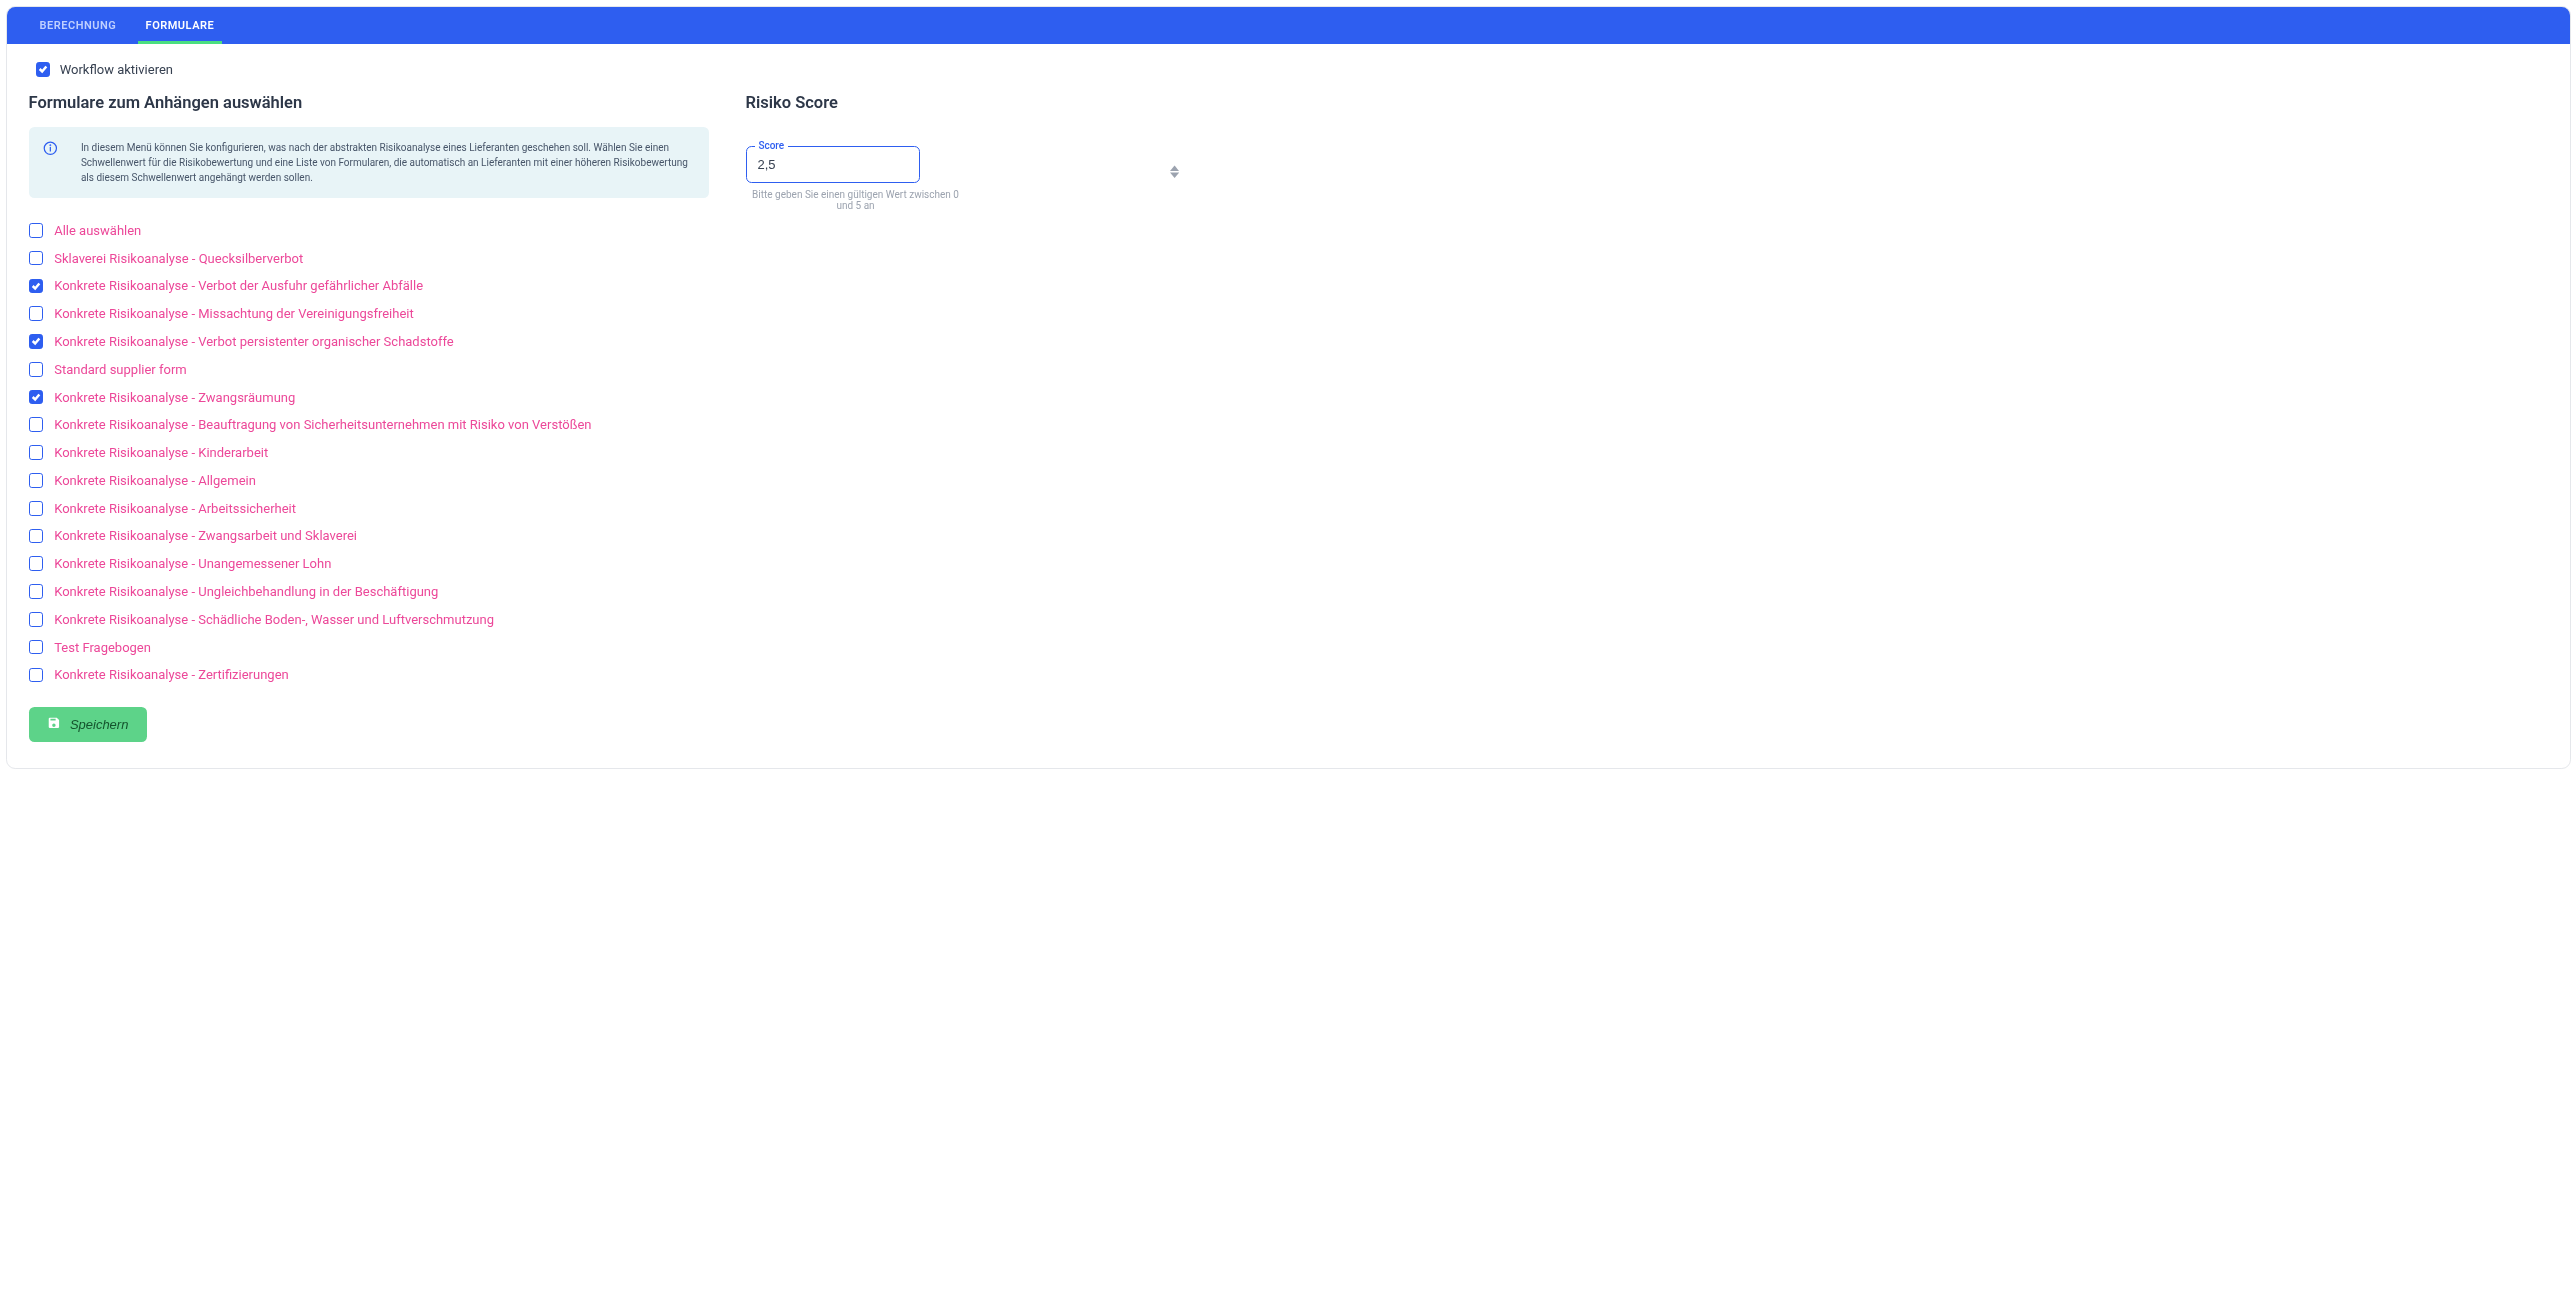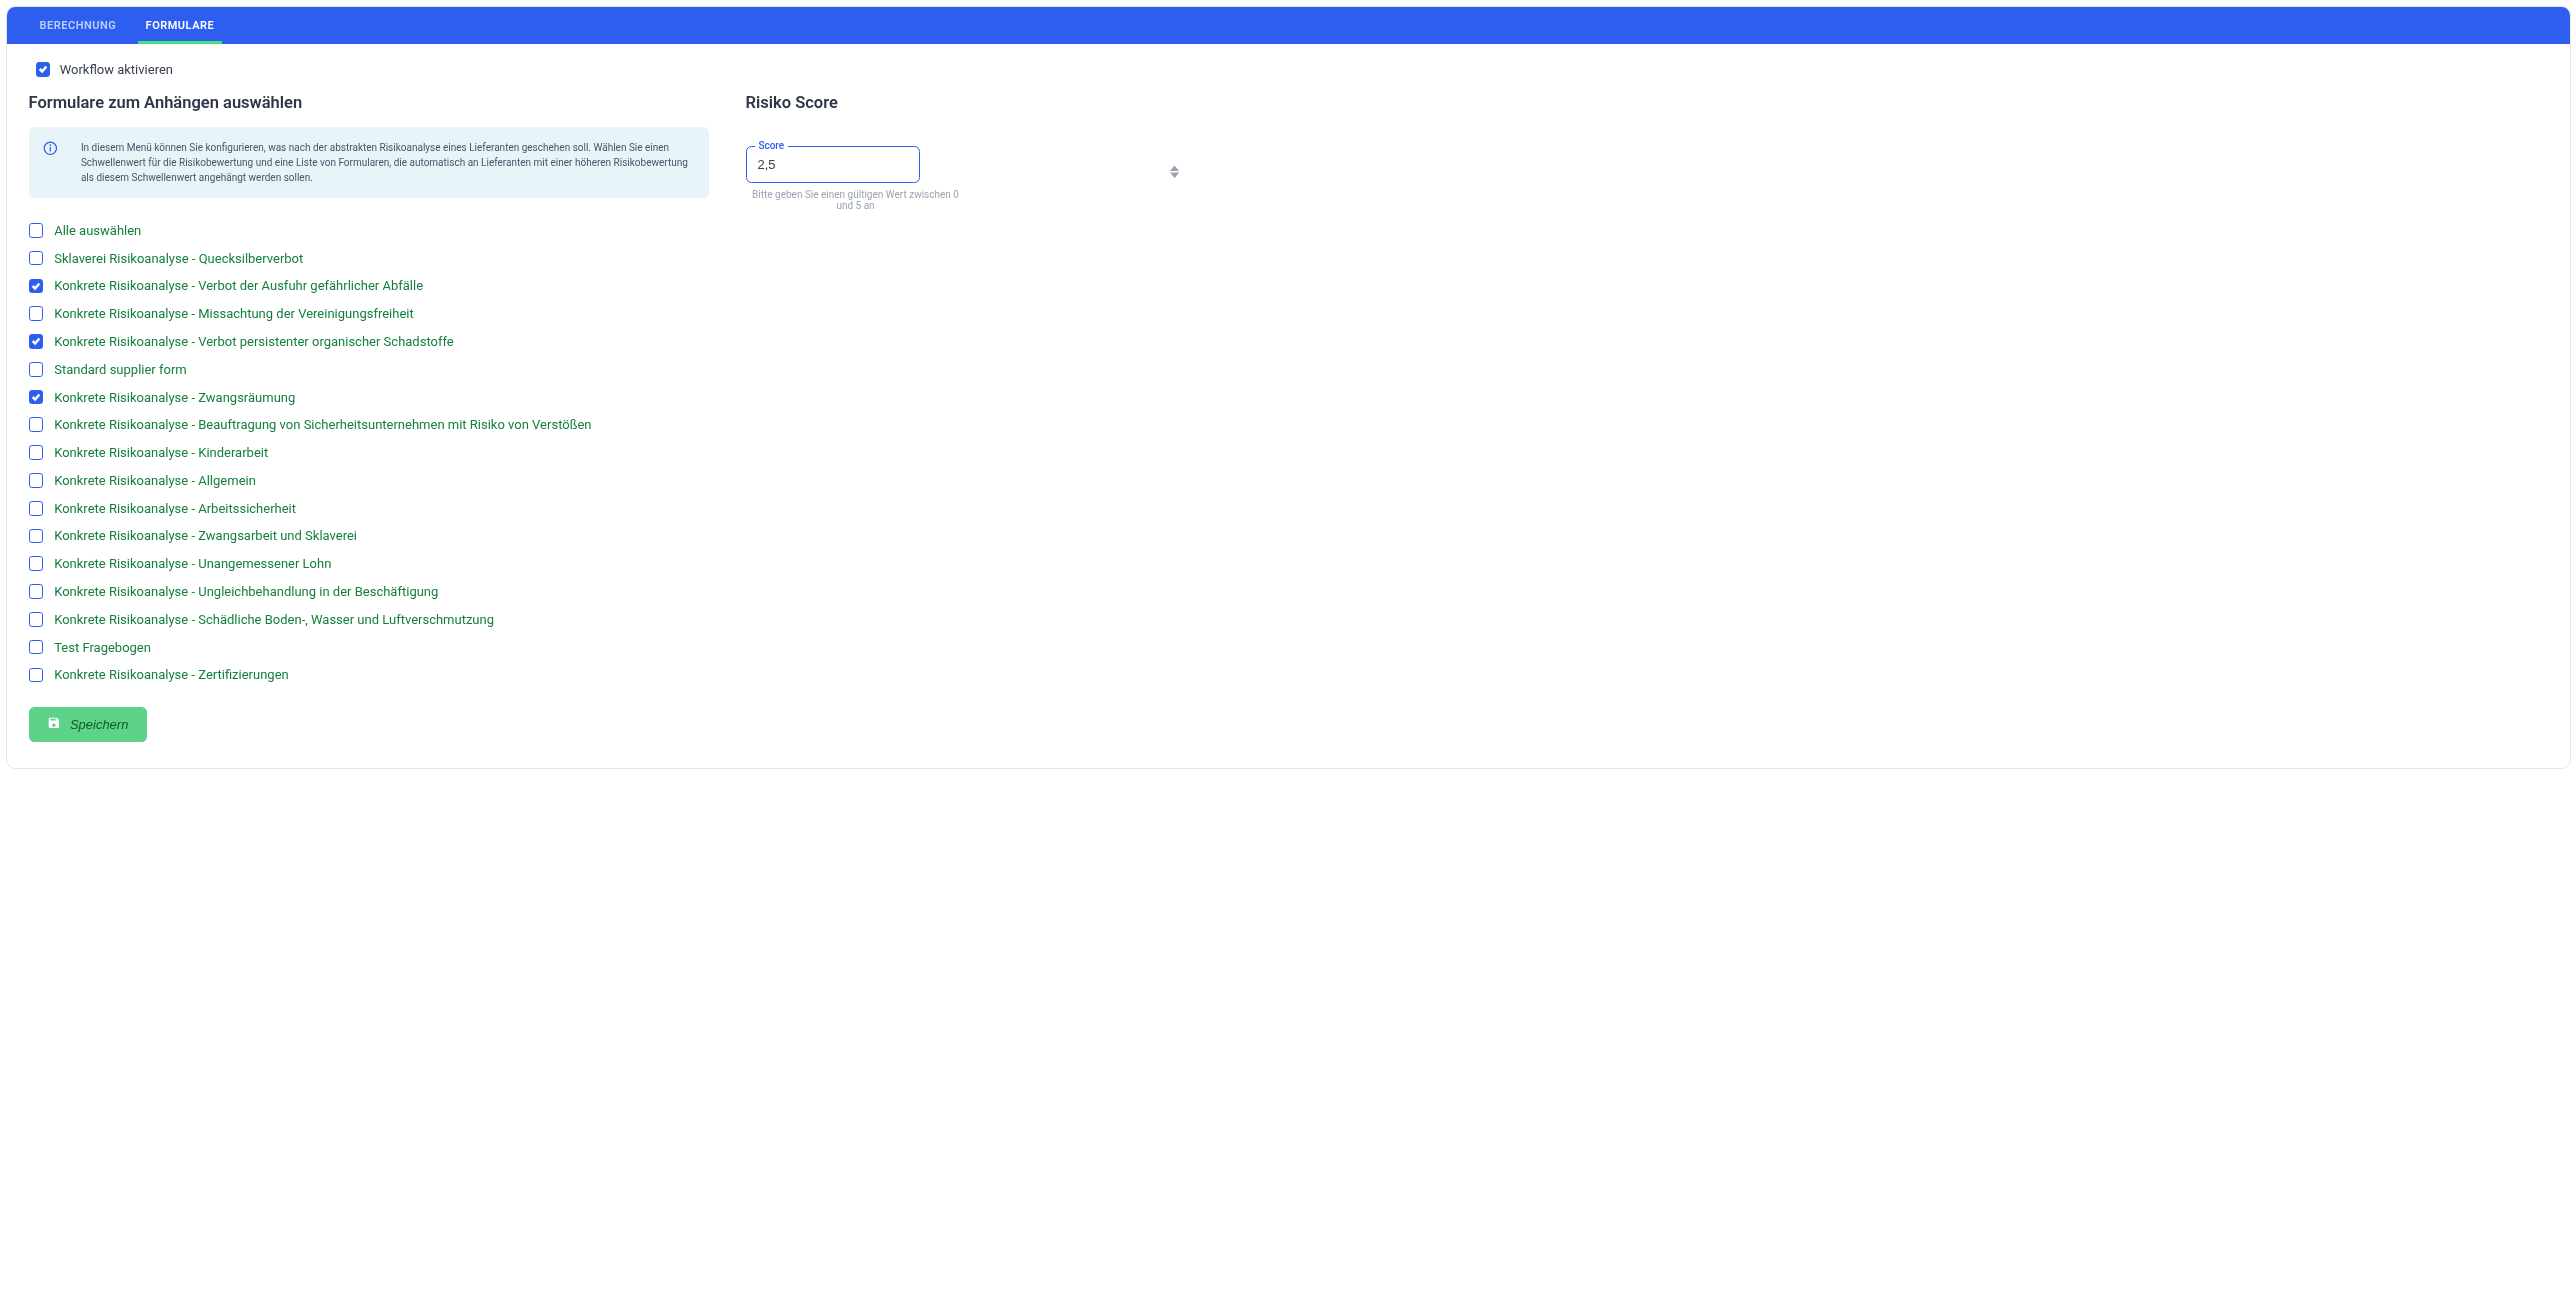--- a/index.html
+++ b/index.html
@@ -140,21 +140,21 @@
     flex-direction: column;
   }
   .form-item {
     display: flex;
     align-items: center;
     gap: 11px;
     padding: 6.4px 0;
   }
   .form-item-label {
     font-size: 13px;
-    color: #15803d;
+    color: #ec4899;
   }
   .score-field-wrap {
     position: relative;
     margin-bottom: 5.5px;
     margin-top: 34px;
   }
   .score-label {
     position: absolute;
     top: -6.4px;
     left: 9.2px;

